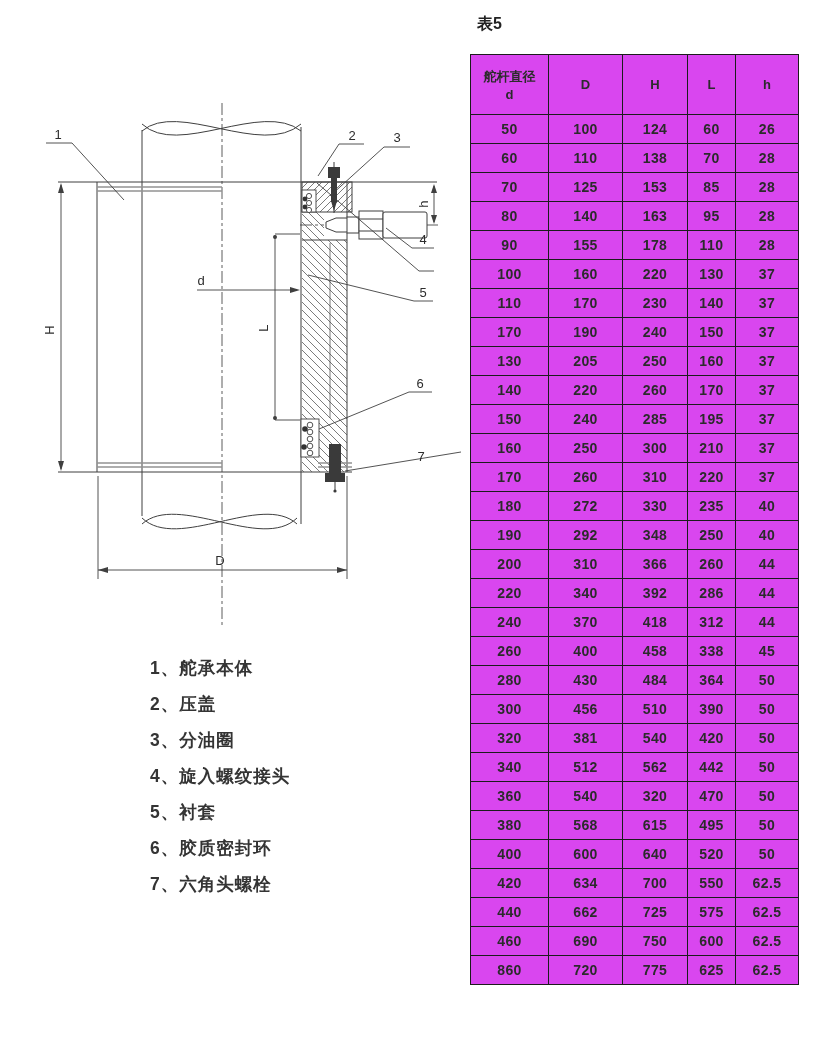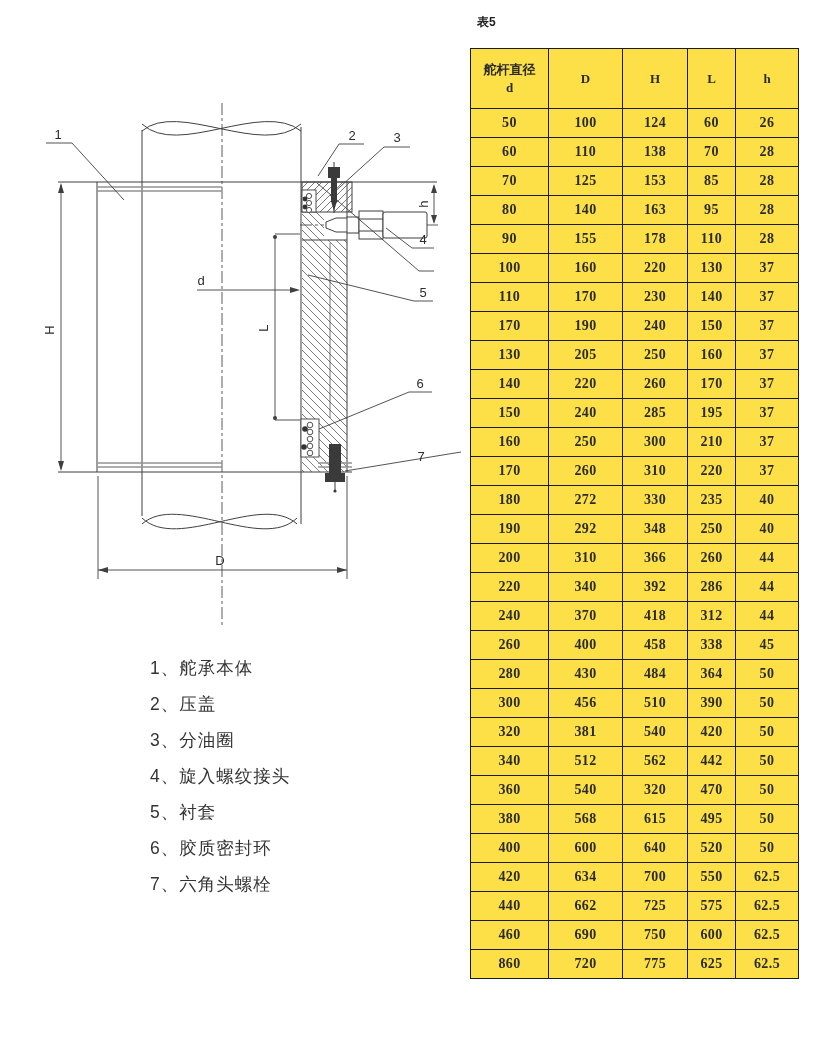--- a/index.html
+++ b/index.html
@@ -5,27 +5,27 @@
   html,body{margin:0;padding:0;background:#ffffff;}
   body{width:830px;height:1042px;position:relative;overflow:hidden;
        font-family:"Liberation Sans","DejaVu Sans",sans-serif;color:#2a2a2a;}
   .stage{position:absolute;inset:0;background:#ffffff;}
 
   
   svg text{font-family:"Liberation Sans","DejaVu Sans",sans-serif;}
 
   
   .legend{position:absolute;left:150px;top:650px;}
-  .legend-item{height:36px;line-height:36px;font-size:17.5px;font-weight:400;
+  .legend-item{height:36px;line-height:36px;font-size:17.5px;font-weight:700;
                color:#343434;letter-spacing:1px;white-space:nowrap;}
 
   
-  .tbl-title{position:absolute;left:477px;top:14px;font-size:12px;font-weight:700;color:#222;}
-  table.spec{position:absolute;left:470px;top:48px;border-collapse:collapse;table-layout:fixed;
-             background:#fde047;font-family:Liberation Serif, serif;}
+  .tbl-title{position:absolute;left:477px;top:14px;font-size:16px;font-weight:700;color:#222;}
+  table.spec{position:absolute;left:470px;top:54px;border-collapse:collapse;table-layout:fixed;
+             background:#d946ef;}
   table.spec th,table.spec td{border:1px solid #1c1c1c;text-align:center;vertical-align:middle;
              padding:0;color:#2b2b2b;}
   table.spec th{height:59px;font-size:13px;font-weight:700;}
   table.spec td{height:28px;font-size:14px;font-weight:600;letter-spacing:0.4px;}
   .th-sub{font-size:13px;margin-top:1px;}
   .c1{width:78px}.c2{width:74px}.c3{width:65px}.c4{width:48px}.c5{width:63px}
 </style>
 </head>
 <body>
 

